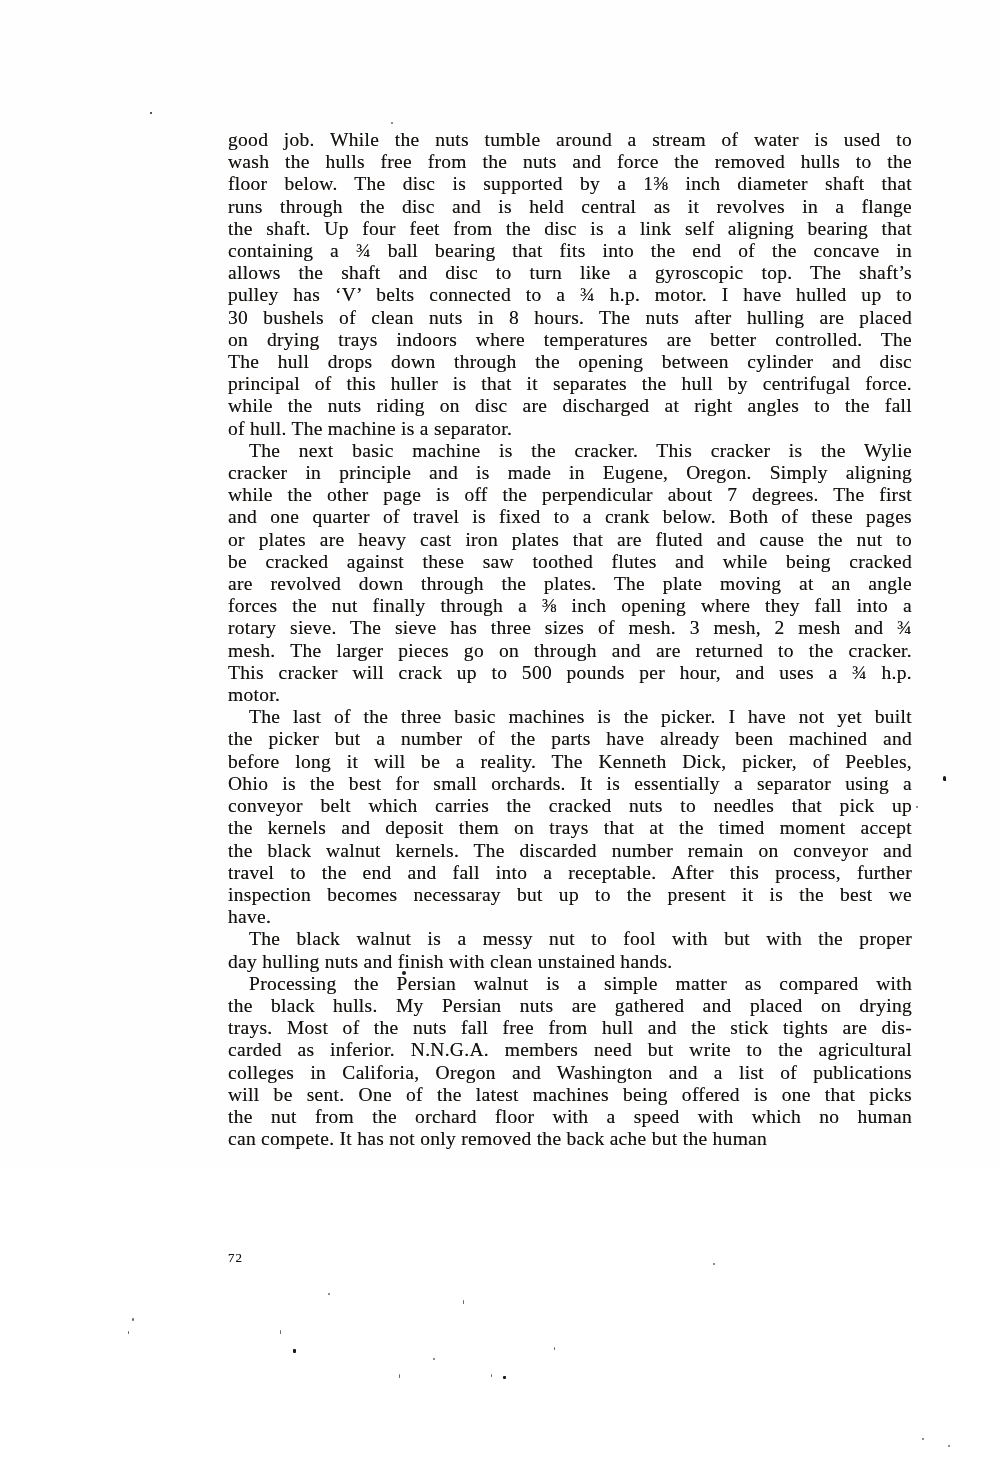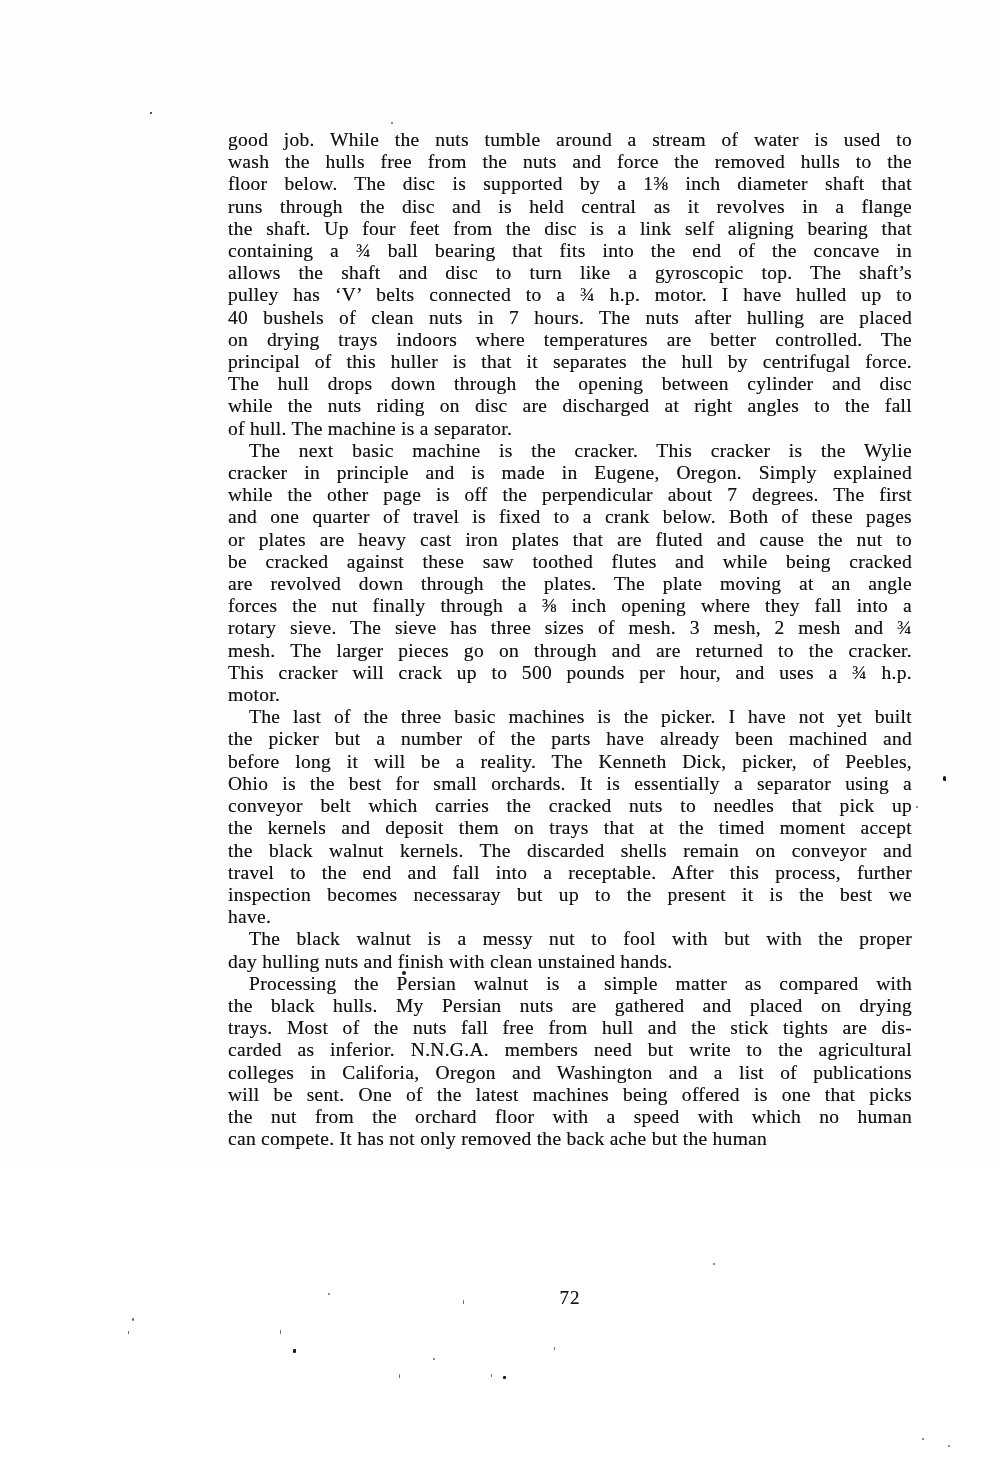--- a/index.html
+++ b/index.html
@@ -44,25 +44,24 @@
     text-align-last: left;
   }
   .line.indent {
     text-indent: 21px;
   }
   .page-number {
     position: absolute;
     left: 228px;
     top: 1250px;
     width: 684px;
-    text-align: center;
-    font-size: 19px;
+    text-align: left;
+    font-size: 13px;
     letter-spacing: 1px;
     text-shadow: 0 0 0.5px rgba(20,17,14,0.55);
-    margin-top: 37px;
   }
   .speck {
     position: absolute;
     background: #1c1a17;
     border-radius: 1px;
   }
   .speck.faint { opacity: 0.65; }
 </style>
 </head>
 <body>
@@ -72,49 +71,49 @@
   <div class="text-block">
       <div class="paragraph">
         <div class="line">good job. While the nuts tumble around a stream of water is used to</div>
         <div class="line">wash the hulls free from the nuts and force the removed hulls to the</div>
         <div class="line">floor below. The disc is supported by a 1⅜ inch diameter shaft that</div>
         <div class="line">runs through the disc and is held central as it revolves in a flange</div>
         <div class="line">the shaft. Up four feet from the disc is a link self aligning bearing that</div>
         <div class="line">containing a ¾ ball bearing that fits into the end of the concave in</div>
         <div class="line">allows the shaft and disc to turn like a gyroscopic top. The shaft’s</div>
         <div class="line">pulley has ‘V’ belts connected to a ¾ h.p. motor. I have hulled up to</div>
-        <div class="line">40 bushels of clean nuts in 7 hours. The nuts after hulling are placed</div>
+        <div class="line">30 bushels of clean nuts in 8 hours. The nuts after hulling are placed</div>
         <div class="line">on drying trays indoors where temperatures are better controlled. The</div>
+        <div class="line">The hull drops down through the opening between cylinder and disc</div>
         <div class="line">principal of this huller is that it separates the hull by centrifugal force.</div>
-        <div class="line">The hull drops down through the opening between cylinder and disc</div>
         <div class="line">while the nuts riding on disc are discharged at right angles to the fall</div>
         <div class="line last">of hull. The machine is a separator.</div>
       </div>
       <div class="paragraph">
         <div class="line indent">The next basic machine is the cracker. This cracker is the Wylie</div>
-        <div class="line">cracker in principle and is made in Eugene, Oregon. Simply explained</div>
+        <div class="line">cracker in principle and is made in Eugene, Oregon. Simply aligning</div>
         <div class="line">while the other page is off the perpendicular about 7 degrees. The first</div>
         <div class="line">and one quarter of travel is fixed to a crank below. Both of these pages</div>
         <div class="line">or plates are heavy cast iron plates that are fluted and cause the nut to</div>
         <div class="line">be cracked against these saw toothed flutes and while being cracked</div>
         <div class="line">are revolved down through the plates. The plate moving at an angle</div>
         <div class="line">forces the nut finally through a ⅜ inch opening where they fall into a</div>
         <div class="line">rotary sieve. The sieve has three sizes of mesh. 3 mesh, 2 mesh and ¾</div>
         <div class="line">mesh. The larger pieces go on through and are returned to the cracker.</div>
         <div class="line">This cracker will crack up to 500 pounds per hour, and uses a ¾ h.p.</div>
         <div class="line last">motor.</div>
       </div>
       <div class="paragraph">
         <div class="line indent">The last of the three basic machines is the picker. I have not yet built</div>
         <div class="line">the picker but a number of the parts have already been machined and</div>
         <div class="line">before long it will be a reality. The Kenneth Dick, picker, of Peebles,</div>
         <div class="line">Ohio is the best for small orchards. It is essentially a separator using a</div>
         <div class="line">conveyor belt which carries the cracked nuts to needles that pick up</div>
         <div class="line">the kernels and deposit them on trays that at the timed moment accept</div>
-        <div class="line">the black walnut kernels. The discarded shells remain on conveyor and</div>
+        <div class="line">the black walnut kernels. The discarded number remain on conveyor and</div>
         <div class="line">travel to the end and fall into a receptable. After this process, further</div>
         <div class="line">inspection becomes necessaray but up to the present it is the best we</div>
         <div class="line last">have.</div>
       </div>
       <div class="paragraph">
         <div class="line indent">The black walnut is a messy nut to fool with but with the proper</div>
         <div class="line last">day hulling nuts and finish with clean unstained hands.</div>
       </div>
       <div class="paragraph">
         <div class="line indent">Processing the Persian walnut is a simple matter as compared with</div>

